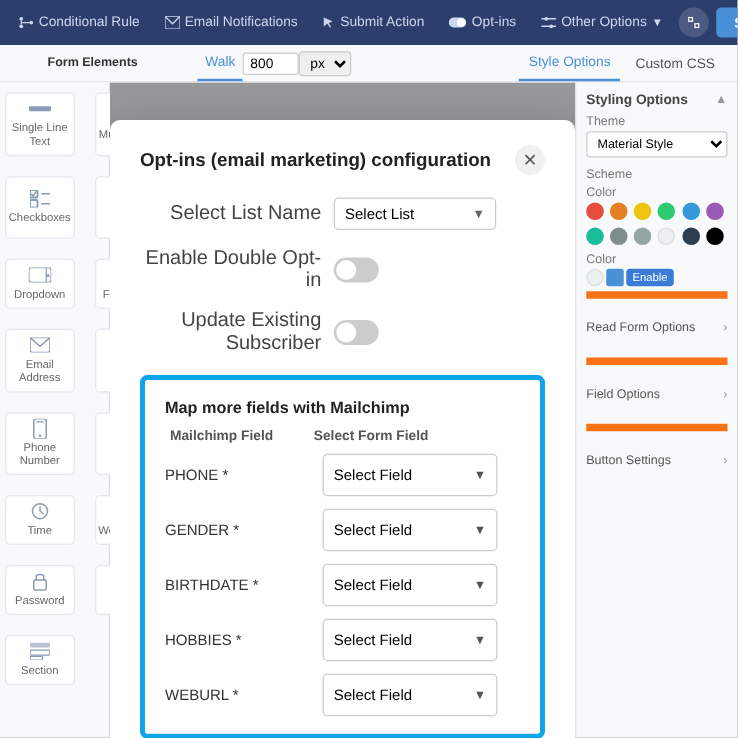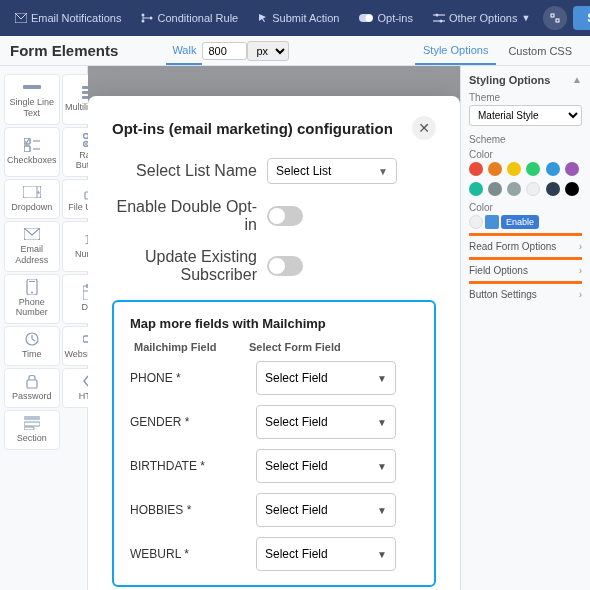--- a/index.html
+++ b/index.html
@@ -121,21 +121,21 @@
       background: #f8f9fb;
       border-right: 1px solid #dde2ea;
       padding: 8px 4px;
       display: flex;
       flex-direction: column;
       gap: 2px;
     }
     .sidebar-grid {
       display: grid;
       grid-template-columns: 1fr 1fr;
-      gap: 2px;
+      gap: 16px;
     }
     .sidebar-item {
       display: flex;
       flex-direction: column;
       align-items: center;
       justify-content: center;
       padding: 5px 2px;
       border-radius: 4px;
       cursor: pointer;
       gap: 3px;
@@ -212,22 +212,22 @@
       color: white;
       border: none;
       border-radius: 3px;
       padding: 2px 5px;
       cursor: pointer;
     }
     .right-option-row {
       display: flex;
       justify-content: space-between;
       align-items: center;
-      padding: 5px 0;
-      border-top: 3px solid #f97316;
+      padding: 18px 0;
+      border-top: 6px solid #f97316;
       cursor: pointer;
     }
     .right-option-label {
       font-size: 10px;
       color: #555;
     }
     .chevron-icon {
       color: #999;
       font-size: 10px;
     }
@@ -324,21 +324,21 @@
       gap: 8px;
       min-width: 130px;
     }
     .select-dropdown .arrow {
       color: #666;
       font-size: 10px;
     }
 
     
     .fields-section {
-      border: 2px solid #0ea5e9;
+      border: 4px solid #0ea5e9;
       border-radius: 6px;
       padding: 14px 16px;
       margin-top: 16px;
     }
     .fields-section-title {
       font-size: 13px;
       font-weight: 600;
       color: #222;
       margin-bottom: 10px;
     }
@@ -401,38 +401,38 @@
     
     .icon-svg {
       display: inline-block;
       vertical-align: middle;
     }
   </style>
 </head>
 <body>
 
 <div class="toolbar">
-  <div class="toolbar-item">
-    <svg class="icon-svg" width="12" height="10" viewBox="0 0 12 10">
-        <rect x="0" y="0" width="12" height="10" rx="1" fill="none" stroke="#cdd6f0" stroke-width="1"></rect>
-        <polyline points="0,0 6,6 12,0" fill="none" stroke="#cdd6f0" stroke-width="1"></polyline>
-      </svg>
-    <span>Email Notifications</span>
-  </div>
   <div class="toolbar-item">
     <svg class="icon-svg" width="12" height="10" viewBox="0 0 12 10">
         <circle cx="2" cy="2" r="1.5" fill="#cdd6f0"></circle>
         <circle cx="2" cy="8" r="1.5" fill="#cdd6f0"></circle>
         <circle cx="10" cy="5" r="1.5" fill="#cdd6f0"></circle>
         <line x1="2" y1="3.5" x2="2" y2="6.5" stroke="#cdd6f0" stroke-width="1"></line>
         <line x1="2" y1="5" x2="8.5" y2="5" stroke="#cdd6f0" stroke-width="1"></line>
       </svg>
     <span>Conditional Rule</span>
   </div>
   <div class="toolbar-item">
+    <svg class="icon-svg" width="12" height="10" viewBox="0 0 12 10">
+        <rect x="0" y="0" width="12" height="10" rx="1" fill="none" stroke="#cdd6f0" stroke-width="1"></rect>
+        <polyline points="0,0 6,6 12,0" fill="none" stroke="#cdd6f0" stroke-width="1"></polyline>
+      </svg>
+    <span>Email Notifications</span>
+  </div>
+  <div class="toolbar-item">
     <svg class="icon-svg" width="10" height="10" viewBox="0 0 10 10">
         <polygon points="1,1 1,8 4,6 6,9 7,8.5 5,5.5 8,4" fill="#cdd6f0"></polygon>
       </svg>
     <span>Submit Action</span>
   </div>
   <div class="toolbar-item">
     <svg class="icon-svg" width="14" height="10" viewBox="0 0 14 10">
         <rect x="0" y="1" width="14" height="8" rx="4" fill="#cdd6f0"></rect>
         <circle cx="10" cy="5" r="3.5" fill="white"></circle>
       </svg>
@@ -454,21 +454,21 @@
           <rect x="1" y="1" width="3" height="3" fill="none" stroke="white" stroke-width="1"></rect>
           <rect x="6" y="6" width="3" height="3" fill="none" stroke="white" stroke-width="1"></rect>
         </svg>
     </div>
     <button class="toolbar-save">Save</button>
 
   </div>
 </div>
 
 <div class="sub-toolbar">
-  <span style="font-size:15px;color:#333;font-weight:600;">Form Elements</span>
+  <span style="font-size:10px;color:#333;font-weight:600;margin-left:28px;">Form Elements</span>
   <div style="margin-left:40px;display:flex;align-items:center;height:100%;">
     <div class="sub-toolbar-tab">
       <span>Walk</span>
     </div>
     <input class="sub-input" value="800" style="">
     <select class="sub-select">
       <option>px</option>
       <option>%</option>
     </select>
   </div>

